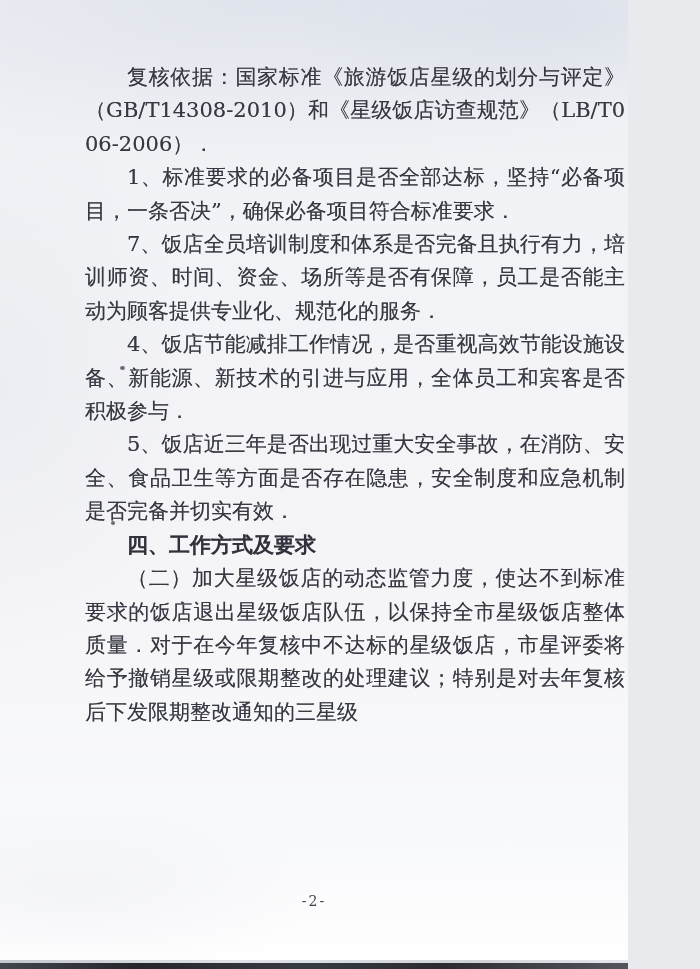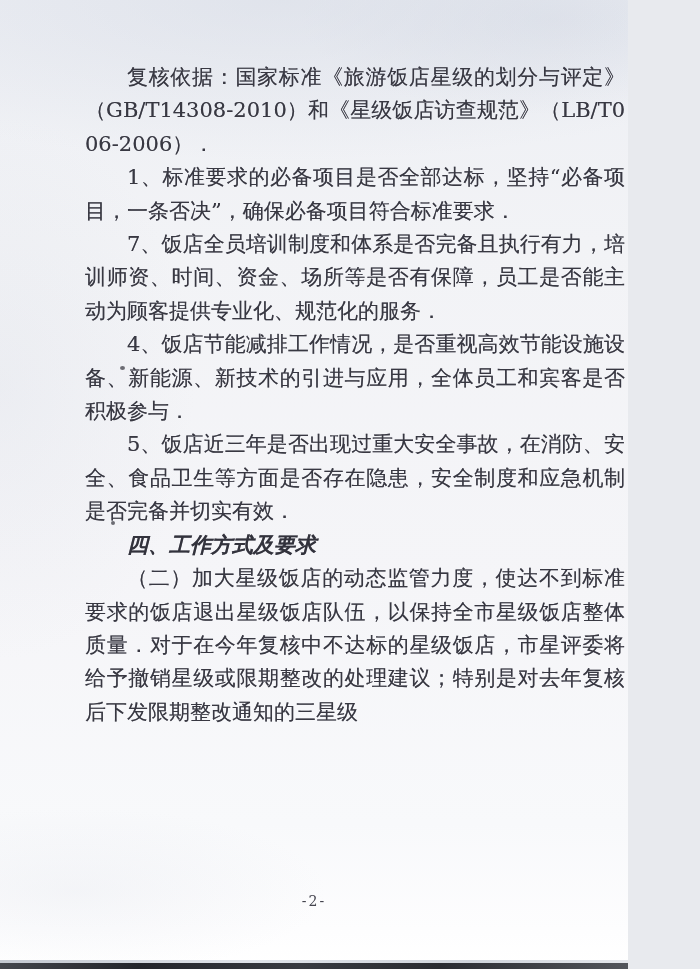--- a/index.html
+++ b/index.html
@@ -35,21 +35,20 @@
     text-indent: 2em;
     text-align: justify;
     text-justify: inter-ideograph;
     word-break: break-all;
   }
   .para.heading {
     font-family: "DejaVu Sans", "Liberation Sans", sans-serif;
     font-weight: bold;
     color: #32323c;
     text-align: left;
-    font-style: italic;
   }
   .page-number {
     position: absolute;
     top: 893px;
     left: 0;
     width: 100%;
     text-align: center;
     font-size: 14px;
     letter-spacing: 2px;
     color: #44444e;

